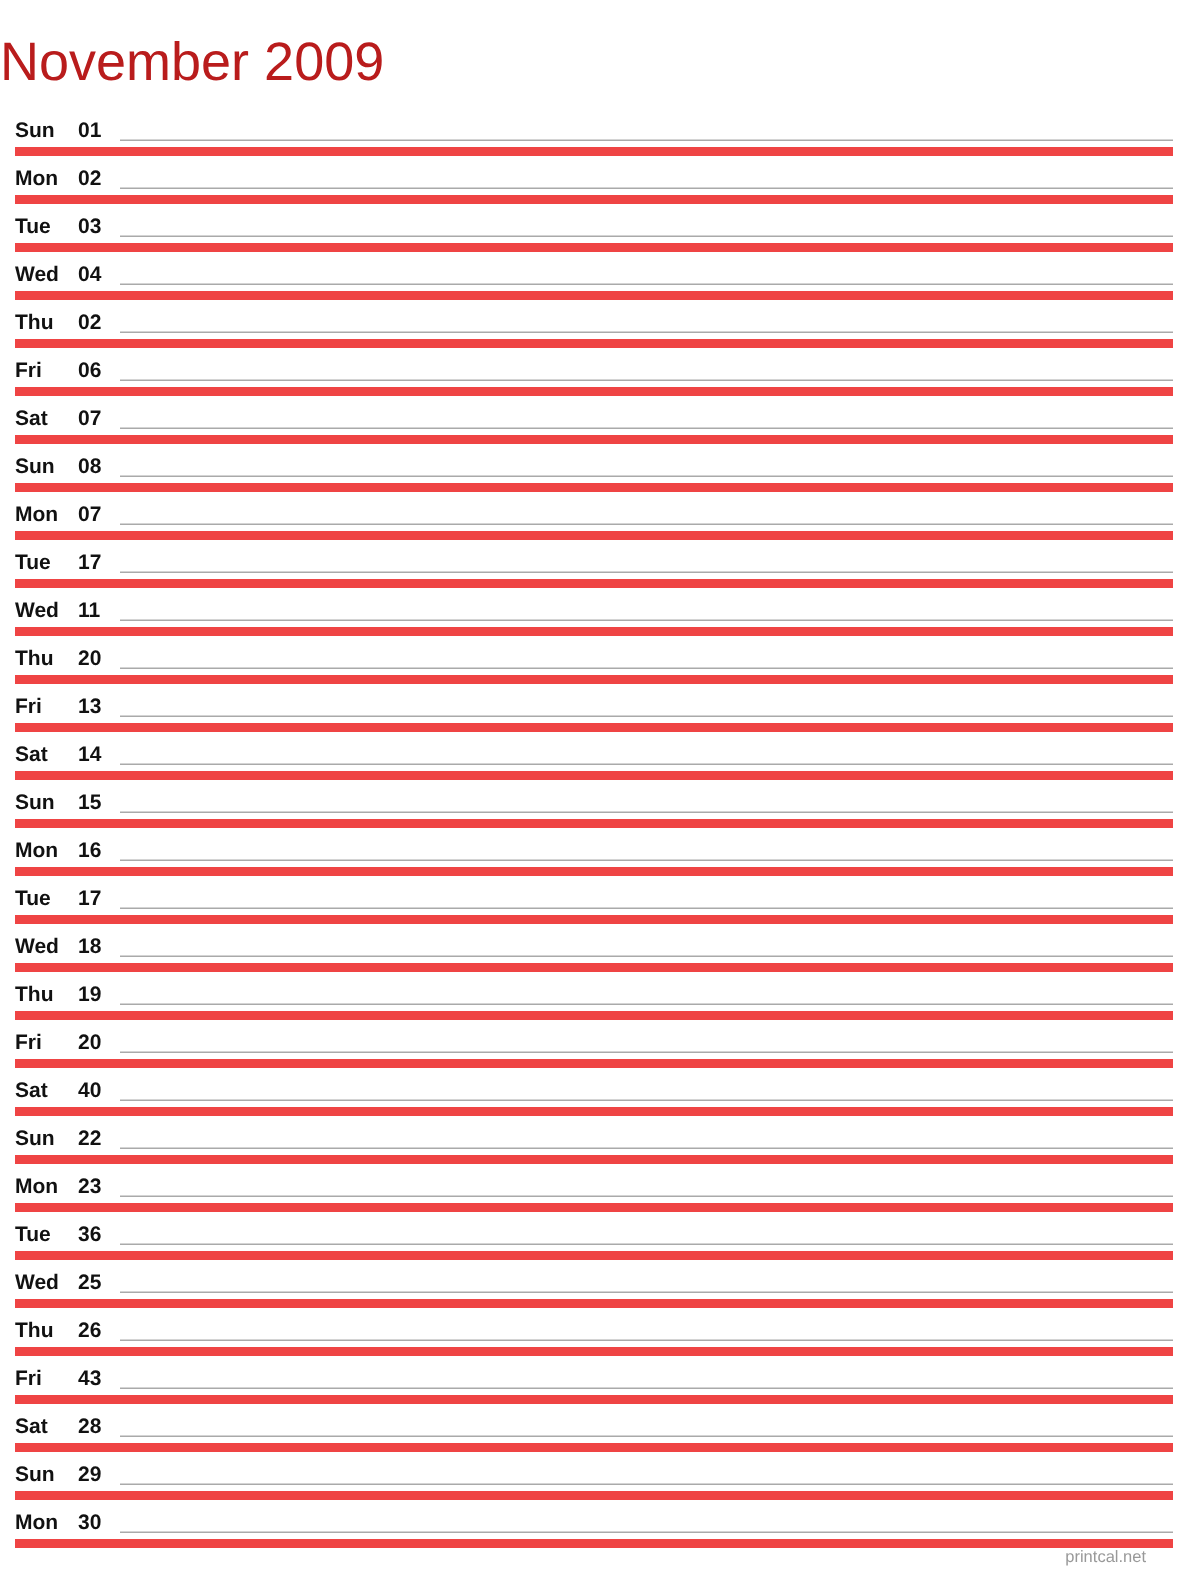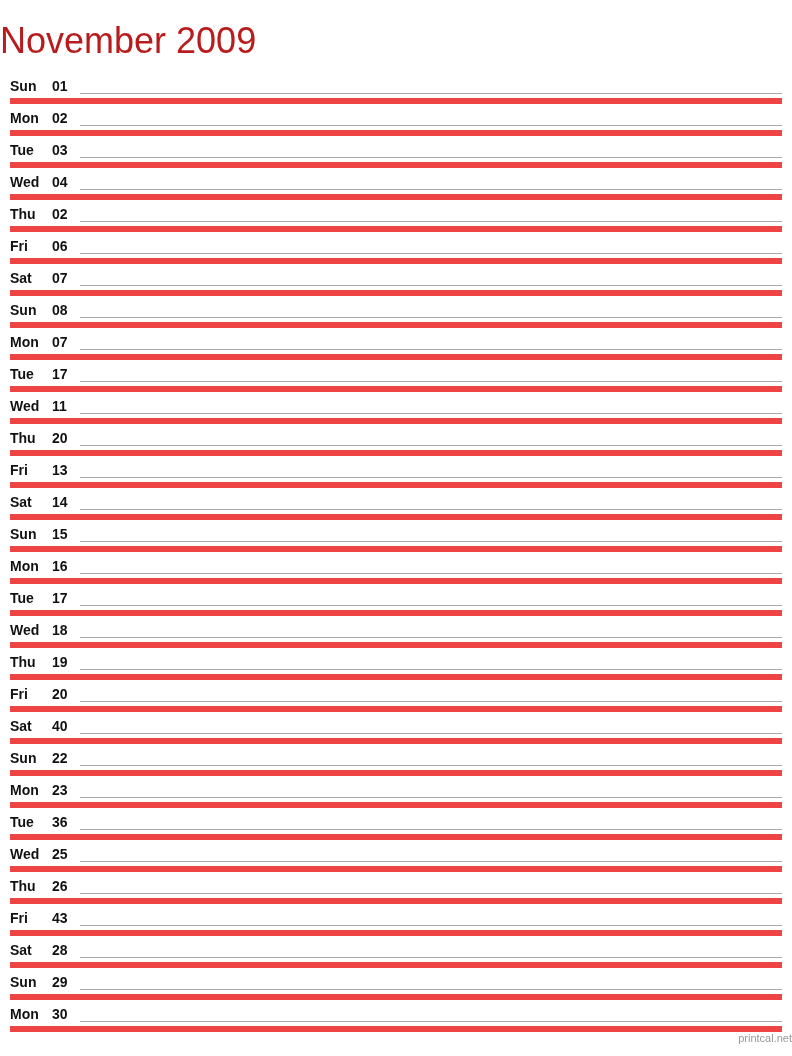--- a/index.html
+++ b/index.html
@@ -53,21 +53,21 @@
     .day-line {
       flex: 1;
       border-bottom: 1px solid #aaa;
       margin-bottom: 2px;
       height: 1px;
       align-self: flex-end;
     }
     .watermark {
       position: absolute;
       bottom: 12px;
-      right: 0;
+      right: 28px;
       font-size: 11px;
       color: #999;
     }
   </style>
 </head>
 <body>
 
 <h1 class="page-title">November 2009</h1>
 
 <div class="calendar-grid" id="calendar-grid">

